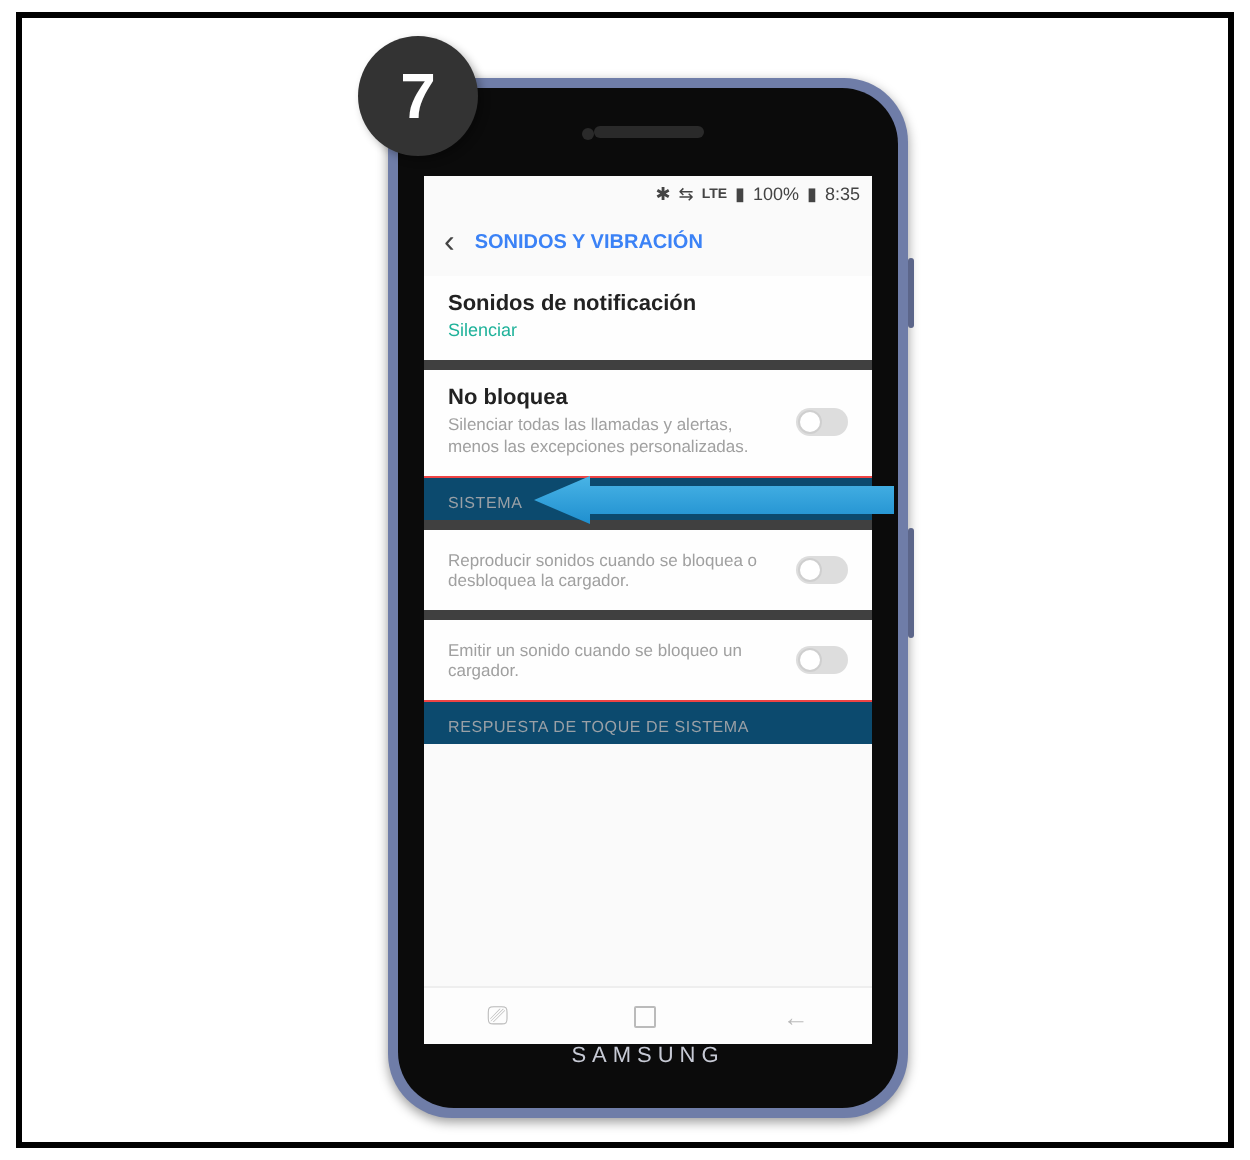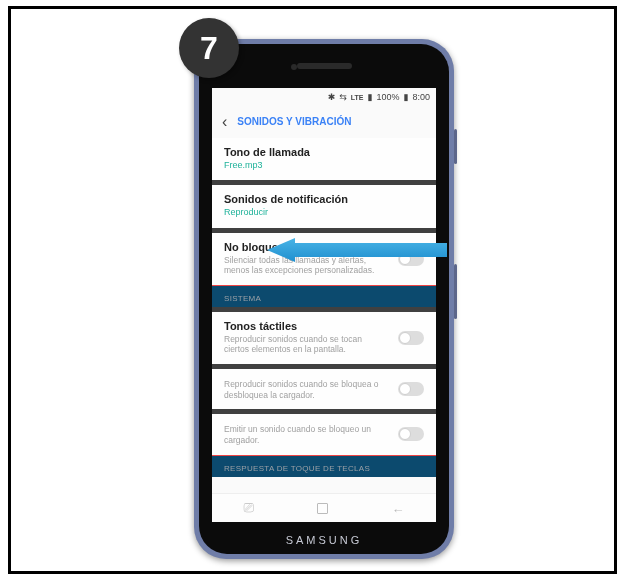--- a/index.html
+++ b/index.html
@@ -96,21 +96,21 @@
     top: 20px;
     width: 6px;
     height: 6px;
     background: #2a2a2a;
     border-radius: 50%;
   }
   .phone-bottom {
     position: absolute;
     left: 0;
     right: 0;
-    bottom: 0;
+    bottom: 12px;
     height: 28px;
     display: flex;
     align-items: center;
     justify-content: center;
     color: #c7cad5;
     letter-spacing: 3px;
     font-size: 11px;
     font-family: Arial, sans-serif;
   }
 
@@ -266,65 +266,56 @@
 
       <div class="screen">
 
         <div class="status-bar">
           <span class="icon">✱</span>
           <span class="icon">⇆</span>
           <span class="icon" style="font-size:7px;font-weight:bold;">LTE</span>
           <span class="icon">▮</span>
           <span>100%</span>
           <span class="icon">▮</span>
-          <span>8:00</span>
+          <span>8:35</span>
         </div>
 
         <div class="header">
           <span class="back-chevron">‹</span>
           <span class="header-title">SONIDOS Y VIBRACIÓN</span>
         </div>
 
         <div class="content">
 
-          <div class="row">
-            <div class="row-title">Tono de llamada</div>
-            <div class="row-sub teal">Free.mp3</div>
-          </div>
 
           <div class="row">
             <div class="row-title">Sonidos de notificación</div>
-            <div class="row-sub teal">Reproducir</div>
+            <div class="row-sub teal">Silenciar</div>
           </div>
 
           <div class="row">
             <div class="row-title">No bloquea</div>
             <div class="row-sub">Silenciar todas las llamadas y alertas, menos las excepciones personalizadas.</div>
             <div class="toggle"></div>
           </div>
 
           <div class="section-label">SISTEMA</div>
 
-          <div class="row">
-            <div class="row-title">Tonos táctiles</div>
-            <div class="row-sub">Reproducir sonidos cuando se tocan ciertos elementos en la pantalla.</div>
-            <div class="toggle"></div>
-          </div>
 
           <div class="row">
             <div class="row-sub">Reproducir sonidos cuando se bloquea o desbloquea la cargador.</div>
             <div class="toggle"></div>
           </div>
 
           <div class="row">
             <div class="row-sub">Emitir un sonido cuando se bloqueo un cargador.</div>
             <div class="toggle"></div>
           </div>
 
-          <div class="section-label">RESPUESTA DE TOQUE DE TECLAS</div>
+          <div class="section-label">RESPUESTA DE TOQUE DE SISTEMA</div>
         </div>
 
         <div class="navbar">
           <span>⎚</span>
           <span class="nav-square"></span>
           <span>←</span>
         </div>
 
       </div>
 

